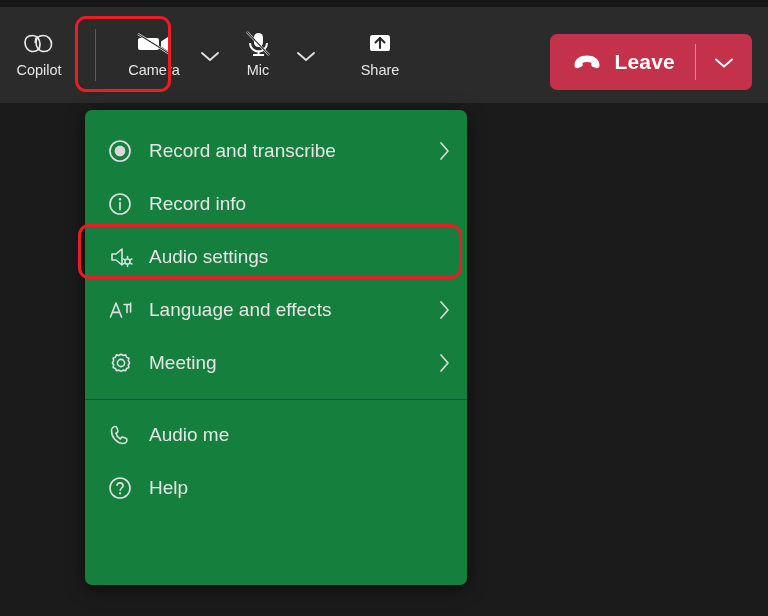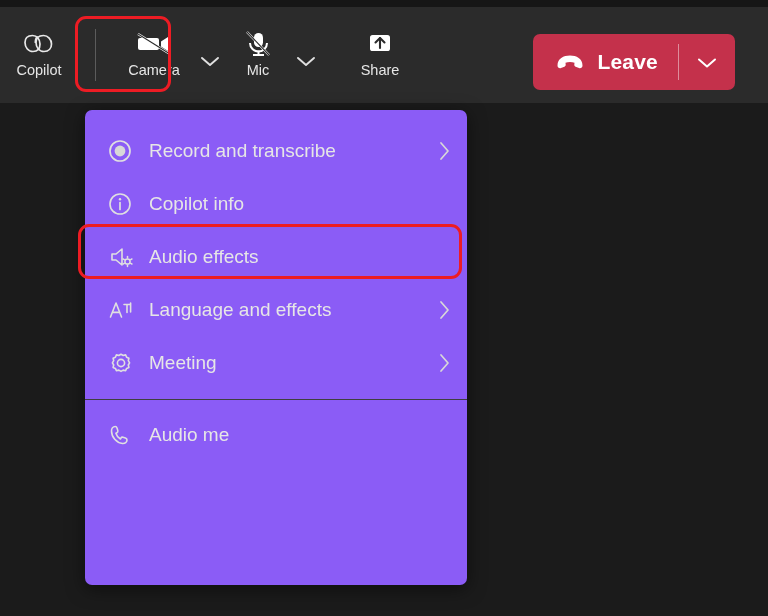--- a/index.html
+++ b/index.html
@@ -35,49 +35,49 @@
   .copilot-wrap { margin-left: 3px; }
   .more-wrap { margin-left: 14px; width: 96px; }
 
   .underline {
     position: absolute; bottom: -12px; left: 50%; transform: translateX(-50%);
     width: 78px; height: 4px; background: #7b83eb; border-radius: 2px;
   }
 
   .divider-v { width: 1px; height: 52px; background: #5c5c5c; margin: 0 16px 0 20px; flex:none; }
 
-  .group { display: flex; align-items: center; flex: none; }
+  .group { display: flex; flex: none; }
   .chev-btn {
     width: 28px; height: 62px; display: flex; align-items: center; justify-content: center;
     cursor: pointer; border-radius: 5px; padding-top: 12px;
   }
 
   .cam-wrap { width: 84px; }
   .mic-wrap { width: 68px; }
   .share-wrap { width: 84px; margin-left: 18px; text-align: right; }
 
   
   .leave {
-    position: absolute; right: 33px; top: 27px;
+    position: absolute; right: 16px; top: 27px;
     height: 56px; display: flex; align-items: stretch;
     background: #c4314b; border-radius: 7px; overflow: hidden;
   }
   .leave-main {
     display: flex; align-items: center; gap: 12px;
     padding: 0 20px 0 22px; cursor: pointer;
   }
   .leave-main .txt { color:#fff; font-size: 21px; font-weight: 700; letter-spacing: .2px;}
   .leave-sep { width: 1px; background: rgba(255,255,255,.45); margin: 10px 0; }
   .leave-chev { width: 56px; display:flex; align-items:center; justify-content:center; cursor:pointer; }
 
   
   .menu {
     position: absolute; left: 85px; top: 110px;
     width: 382px; height: 475px;
-    background: #8b5cf6; border-radius: 7px;
+    background: #15803d; border-radius: 7px;
     box-shadow: 0 4px 18px rgba(0,0,0,.5);
     padding: 14px 0 12px 0;
   }
   .mi {
     position: relative;
     height: 53px; display: flex; align-items: center;
     padding: 0 16px 0 22px; cursor: pointer; color: #e4e4e4;
   }
   .mi .mi-ico { width: 36px; height: 28px; display:flex; align-items:center; justify-content:flex-start; flex:none; }
   .mi .mi-lbl { font-size: 19px; line-height: 22px; color: #e6e6e6; margin-left: 6px; white-space: nowrap; }
@@ -209,40 +209,40 @@
     </div>
 
     <div class="mi">
       <span class="mi-ico">
         <svg width="26" height="26" viewBox="0 0 26 26">
           <circle cx="13" cy="13" r="10" fill="none" stroke="#e0e0e0" stroke-width="1.6"></circle>
           <circle cx="13" cy="8.2" r="1.2" fill="#e0e0e0"></circle>
           <line x1="13" y1="11.5" x2="13" y2="18.5" stroke="#e0e0e0" stroke-width="1.7" stroke-linecap="round"></line>
         </svg>
       </span>
-      <span class="mi-lbl">Copilot info</span>
+      <span class="mi-lbl">Record info</span>
     </div>
 
 
     <div class="mi">
       <span class="mi-ico">
         <svg width="28" height="26" viewBox="0 0 28 26">
           <path d="M5 10 h4 L15 5 v16 L9 16 H5 z" fill="none" stroke="#e0e0e0" stroke-width="1.6" stroke-linejoin="round"></path>
           <circle cx="20.5" cy="17.5" r="2.6" fill="none" stroke="#e0e0e0" stroke-width="1.5"></circle>
           <g stroke="#e0e0e0" stroke-width="1.5" stroke-linecap="round">
             <line x1="20.5" y1="12.6" x2="20.5" y2="14"></line>
             <line x1="20.5" y1="21" x2="20.5" y2="22.4"></line>
             <line x1="16.1" y1="15" x2="17.3" y2="15.7"></line>
             <line x1="23.7" y1="19.3" x2="24.9" y2="20"></line>
             <line x1="16.1" y1="20" x2="17.3" y2="19.3"></line>
             <line x1="23.7" y1="15.7" x2="24.9" y2="15"></line>
           </g>
         </svg>
       </span>
-      <span class="mi-lbl">Audio effects</span>
+      <span class="mi-lbl">Audio settings</span>
     </div>
 
     <div class="mi">
       <span class="mi-ico">
         <svg width="28" height="26" viewBox="0 0 28 26">
           <path d="M3.5 20 L9 6 L14.5 20" fill="none" stroke="#e0e0e0" stroke-width="1.6" stroke-linecap="round" stroke-linejoin="round"></path>
           <line x1="5.8" y1="15.4" x2="12.2" y2="15.4" stroke="#e0e0e0" stroke-width="1.6" stroke-linecap="round"></line>
           <path d="M17 7.5 h6 M20 7.5 v8" fill="none" stroke="#e0e0e0" stroke-width="1.6" stroke-linecap="round"></path>
           <path d="M23.6 6 v9" fill="none" stroke="#e0e0e0" stroke-width="1.6" stroke-linecap="round"></path>
         </svg>
@@ -274,18 +274,28 @@
 
     <div class="mi">
       <span class="mi-ico">
         <svg width="26" height="26" viewBox="0 0 26 26">
           <path d="M8.2 4.5 C6 4.5 4.5 6.5 4.5 9 C4.5 15 9.5 21 15.5 21.5 C18 21.7 20 20.2 20 18 C20 17 19.3 16.3 18.4 16 L16 15.2 C15.1 14.9 14.3 15.3 13.9 16.1 L13.4 17 C11 15.6 9.6 13.6 8.9 11.2 L9.9 10.7 C10.7 10.3 11 9.5 10.8 8.6 L10.1 6.2 C9.8 5.2 9.1 4.5 8.2 4.5 Z" fill="none" stroke="#e0e0e0" stroke-width="1.6" stroke-linejoin="round"></path>
         </svg>
       </span>
       <span class="mi-lbl">Audio me</span>
     </div>
 
+    <div class="mi">
+      <span class="mi-ico">
+        <svg width="26" height="26" viewBox="0 0 26 26">
+          <circle cx="13" cy="13" r="10" fill="none" stroke="#e0e0e0" stroke-width="1.6"></circle>
+          <path d="M10 10.2 a3.1 3.1 0 0 1 6.1 .6 c0 2 -2.9 2.4 -2.9 4.4" fill="none" stroke="#e0e0e0" stroke-width="1.6" stroke-linecap="round"></path>
+          <circle cx="13.1" cy="18.4" r="1.15" fill="#e0e0e0"></circle>
+        </svg>
+      </span>
+      <span class="mi-lbl">Help</span>
+    </div>
   </div>
 
   <div class="annot annot-more" style="border-color: rgb(237, 28, 36);"></div>
   <div class="annot annot-video" style="border-color: rgb(237, 28, 36);"></div>
 
 </div>
 
 </body></html>

